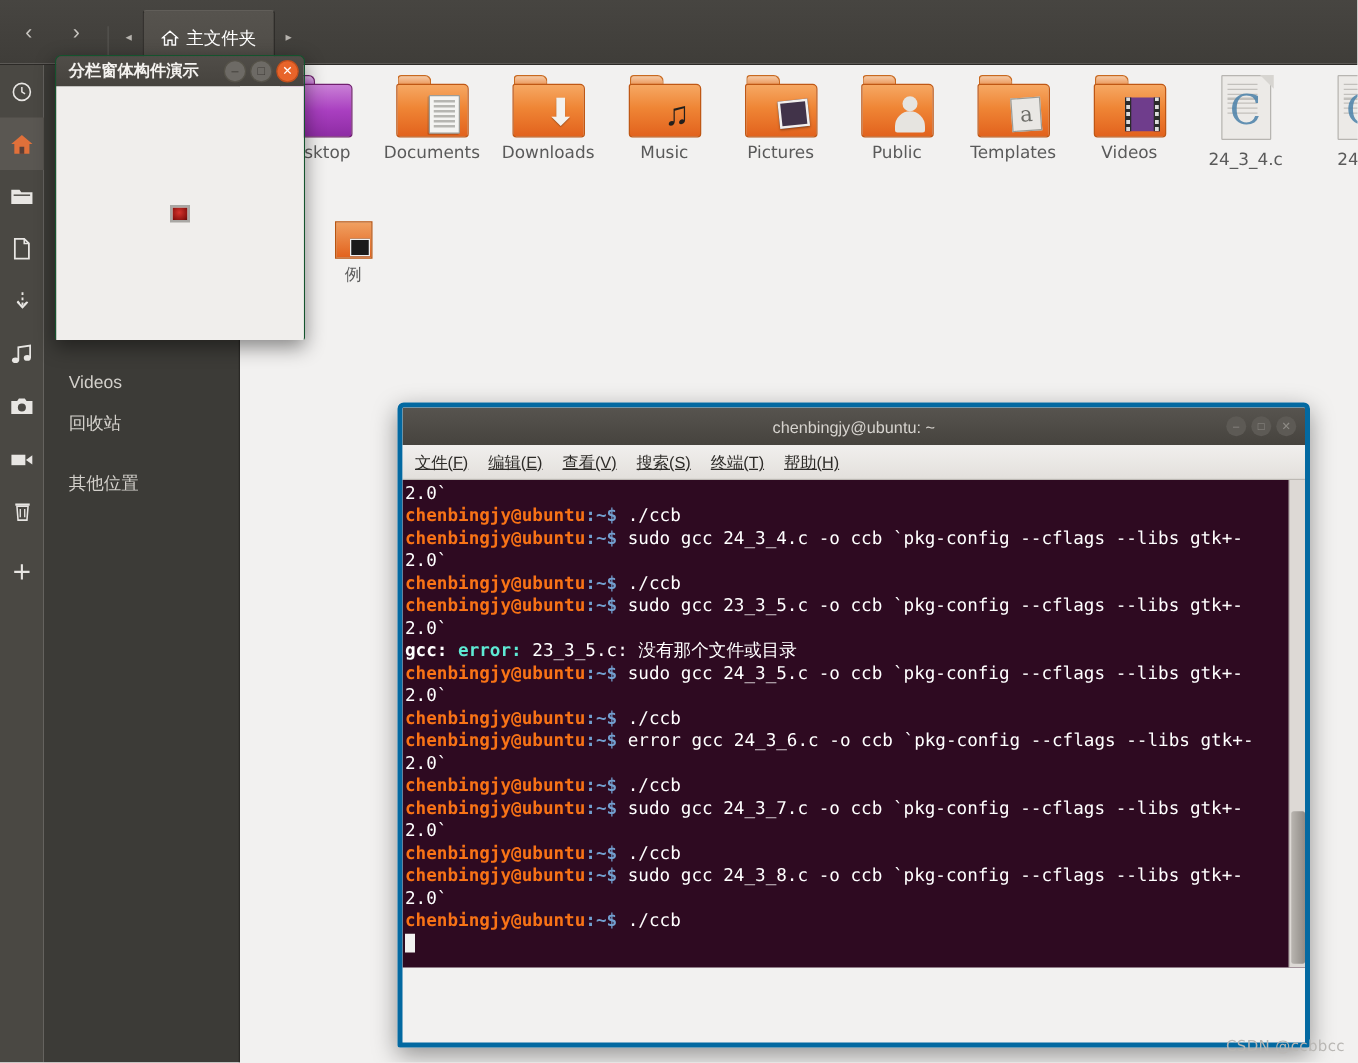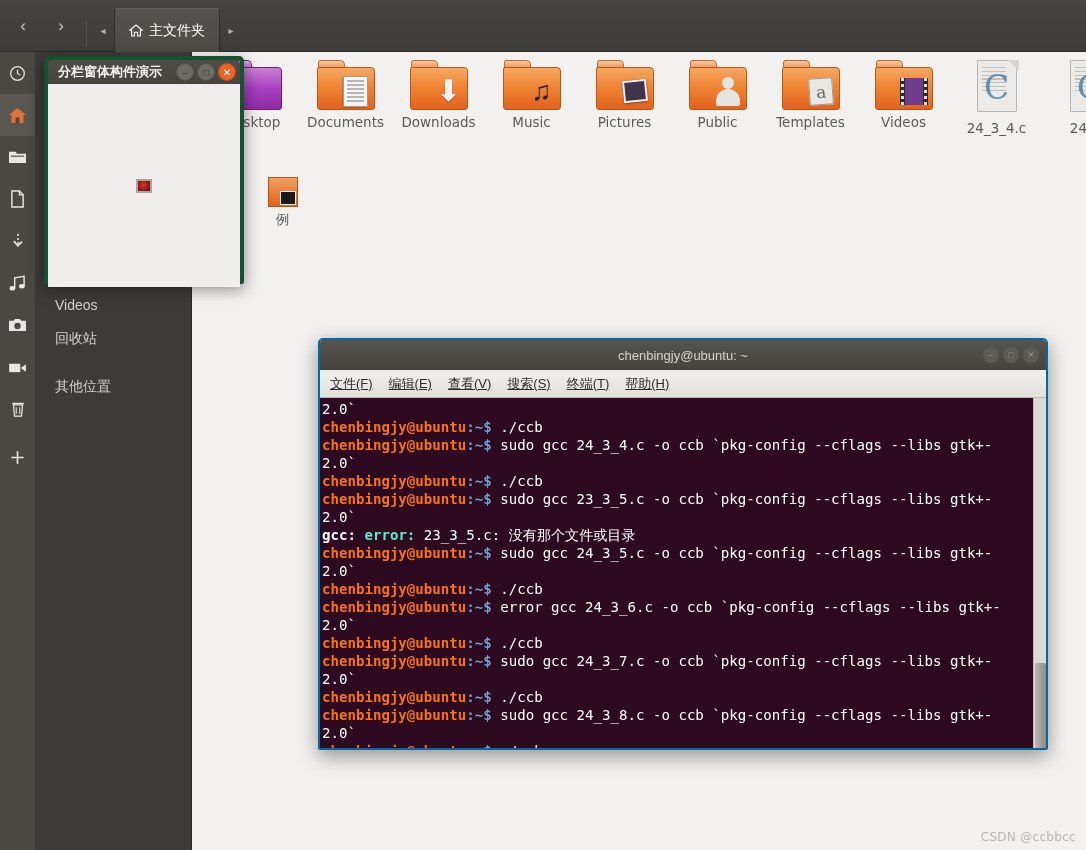--- a/index.html
+++ b/index.html
@@ -141,23 +141,23 @@
 
   .mini-file {
     width: 30px; height: 30px;
     background: linear-gradient(to bottom,#f0a061,#e2621d);
     border: 1px solid #b9540f; position: relative; overflow: hidden;
   }
   .mini-file .shot { position:absolute; right:1px; bottom:1px; width:16px; height:14px; background:#1a1a1a; border:1px solid #eee; }
 
   
   .demo-window {
-    position: absolute; left: 44px; top: 56px; width: 200px; height: 228px;
+    position: absolute; left: 44px; top: 44px; width: 200px; height: 228px;
     box-shadow: 0 5px 16px rgba(0,0,0,.45);
-    border: 4px solid #14532d; border-radius: 5px 5px 2px 2px;
+    border: 1px solid #14532d; border-radius: 5px 5px 2px 2px;
   }
   .demo-titlebar {
     height: 24px; background: linear-gradient(to bottom, #504d48, #46433e);
     border-radius: 4px 4px 0 0; display: flex; align-items: center;
     padding-left: 10px; position: relative;
   }
   .demo-title { color: #f4f2ef; font-size: 13px; font-weight: bold; white-space: nowrap; }
   .demo-btns { position: absolute; right: 4px; top: 3px; display: flex; gap: 3px; }
   .wbtn {
     width: 18px; height: 18px; border-radius: 50%;
@@ -167,25 +167,24 @@
   .wbtn.close { background: #e8642a; color: #fff; border-color: #c04f1d; }
   .demo-canvas { height: 203px; background: #f0eeec; position: relative; }
   .demo-gem {
     position: absolute; left: 50%; top: 50%; transform: translate(-50%,-50%);
     width: 16px; height: 14px; background: radial-gradient(circle at 45% 40%, #d6332c 0%, #8e1410 70%, #5c0a08 100%);
     border: 2px solid #a9a7a4;
   }
 
   
   .terminal {
-    position: absolute; left: 318px; top: 322px; width: 730px; height: 412px;
+    position: absolute; left: 318px; top: 322px; width: 730px; height: 516px;
     box-shadow: 0 6px 20px rgba(0,0,0,.40);
-    border: 2px solid #0369a1; border-radius: 5px 5px 2px 2px;
+    border: 4px solid #0369a1; border-radius: 5px 5px 2px 2px;
     overflow: hidden;
-    margin-top: 16px;
   }
   .term-titlebar {
     height: 30px; background: linear-gradient(to bottom,#57544f,#46433e);
     display: flex; align-items: center; justify-content: center; position: relative;
   }
   .term-title { color: #d6d3ce; font-size: 13px; }
   .term-btns { position: absolute; right: 7px; top: 7px; display: flex; gap: 4px; }
   .tbtn {
     width: 16px; height: 16px; border-radius: 50%; background: #5d5a55;
     color: #8e8b86; font-size: 9px; display: flex; align-items: center; justify-content: center;

